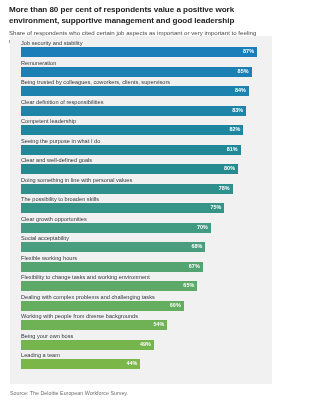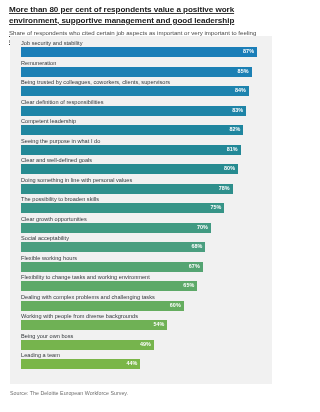--- a/index.html
+++ b/index.html
@@ -15,21 +15,20 @@
     color: #3a3a3a;
     -webkit-font-smoothing: antialiased;
   }
 
   .figure {
     width: 281px;
     height: 412px;
     position: relative;
     box-sizing: border-box;
     padding: 0;
-    text-decoration: underline;
   }
 
   
   .header {
     padding: 5px 9px 0 9px;
   }
   .chart-title {
     font-size: 8.1px;
     font-weight: bold;
     line-height: 1.32;

